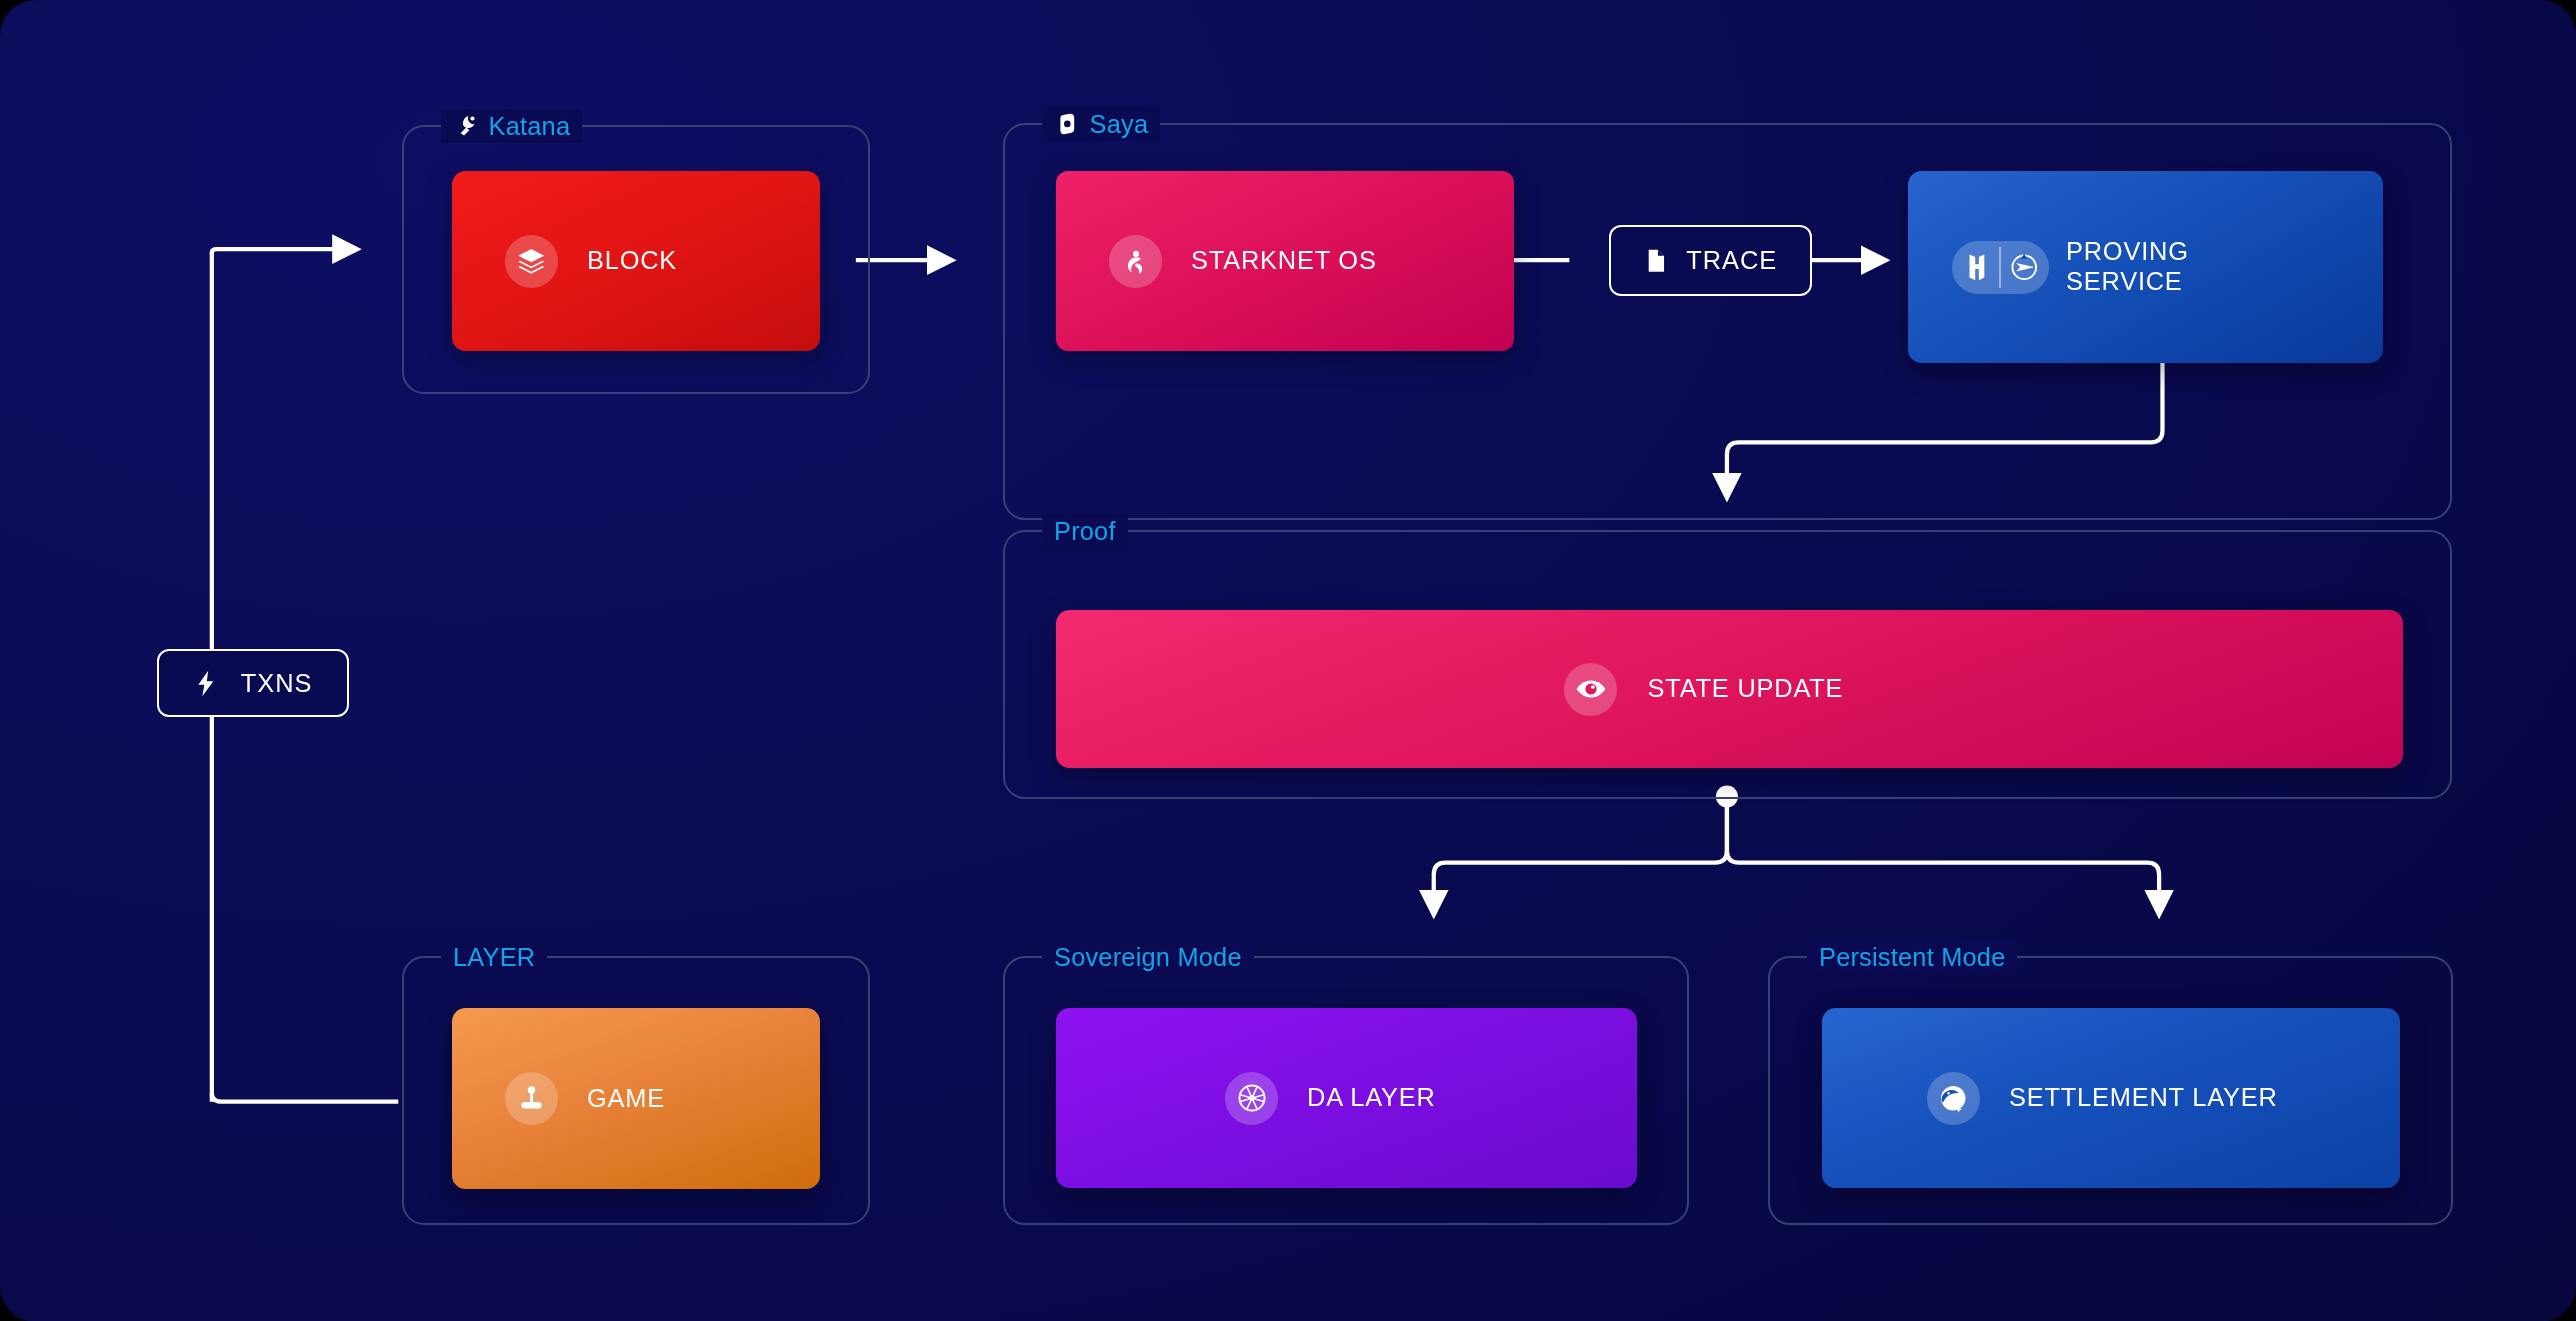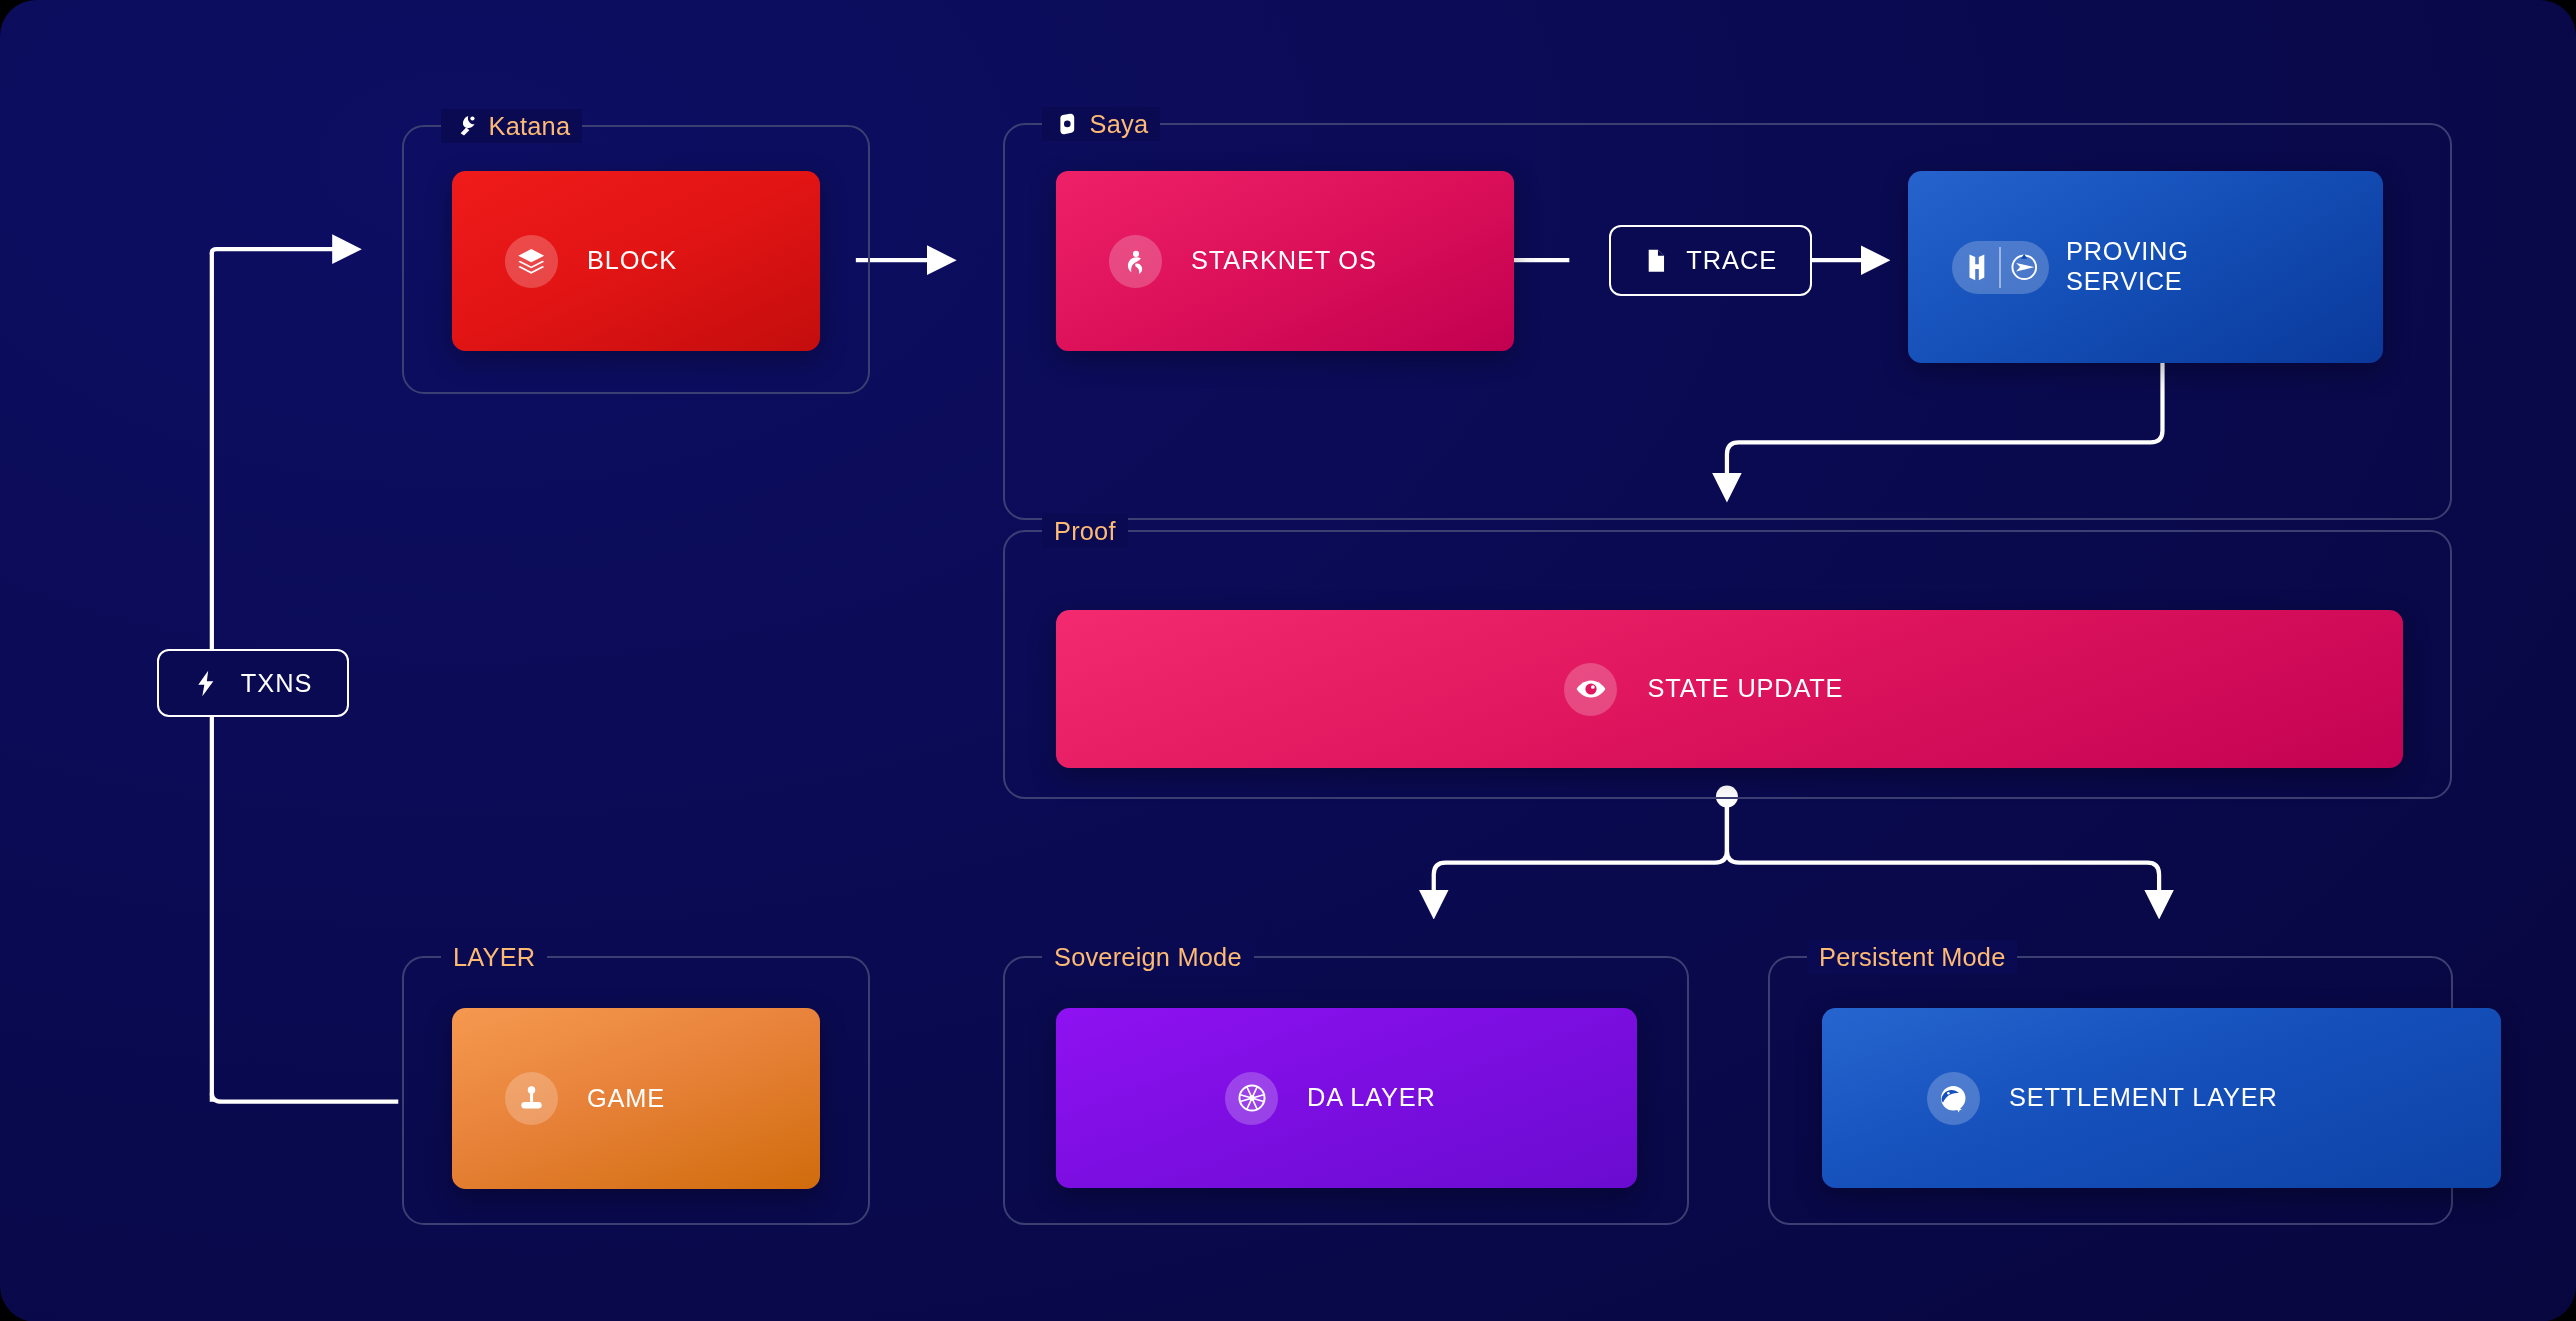--- a/index.html
+++ b/index.html
@@ -32,21 +32,21 @@
     border: 2.5px solid #3b3f72;
     border-radius: 22px;
     box-sizing: border-box;
   }
   .group-label {
     position: absolute;
     top: -18px;
     left: 37px;
     padding: 0 12px;
     background: #0a0a52;
-    color: #fdba74;
+    color: #0ea5e9;
     font-size: 25.4px;
     letter-spacing: 0.2px;
     line-height: 34px;
     height: 34px;
     display: flex;
     align-items: center;
     gap: 10.2px;
     white-space: nowrap;
   }
   .group-label .glogo {
@@ -289,21 +289,21 @@
     <span class="badge">
       <svg width="32" height="32" viewBox="0 0 24 24">
         <circle cx="12" cy="12" r="9.4" fill="none" stroke="#ffffff" stroke-width="1.5"></circle>
         <path d="M3.2 9.5 L20.8 14.6 M3.2 14.6 L20.8 9.5 M8.0 3.3 L16.0 20.7 M16.0 3.3 L8.0 20.7" stroke="#ffffff" stroke-width="1.2" fill="none"></path>
         <circle cx="12" cy="12" r="2.0" fill="#ffffff"></circle>
       </svg>
     </span>
     <span class="clabel">DA LAYER</span>
   </div>
 
-  <div class="card" style="left:1822px; top:1008px; width:679px; height:180px; padding-left:105px;
+  <div class="card" style="left:1822px; top:1008px; width:578px; height:180px; padding-left:105px;
               background:linear-gradient(160deg,#2665cf 0%,#1550bb 45%,#0d42a6 100%);">
     <span class="badge">
       <svg width="30.5" height="30.5" viewBox="0 0 24 24">
         <circle cx="12" cy="12" r="9.6" fill="#ffffff"></circle>
         <path d="M4.0 15.4 C6.0 10.2 11.0 7.2 16.4 7.9 C13.0 4.6 7.6 4.8 4.6 8.4 C2.6 10.8 2.2 13.6 4.0 15.4 Z" fill="#1550bb"></path>
         <circle cx="8.2" cy="8.0" r="1.0" fill="#ffffff"></circle>
         <path d="M16.2 18.0 L17.0 19.8 L18.8 20.6 L17.0 21.4 L16.2 23.2 L15.4 21.4 L13.6 20.6 L15.4 19.8 Z" fill="#ffffff"></path>
       </svg>
     </span>
     <span class="clabel">SETTLEMENT LAYER</span>

